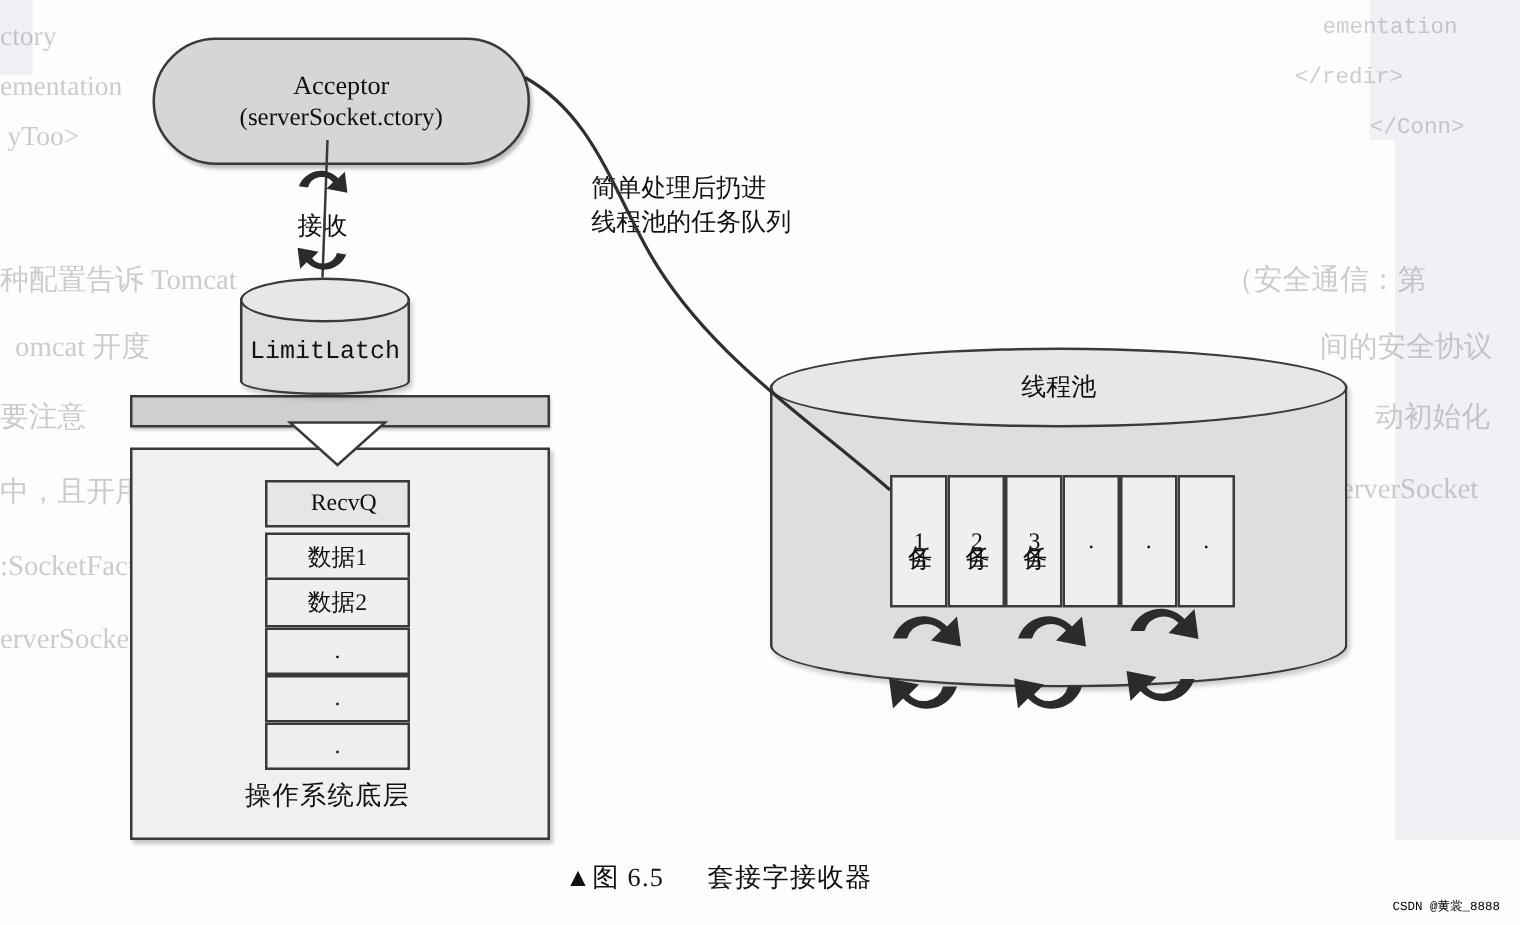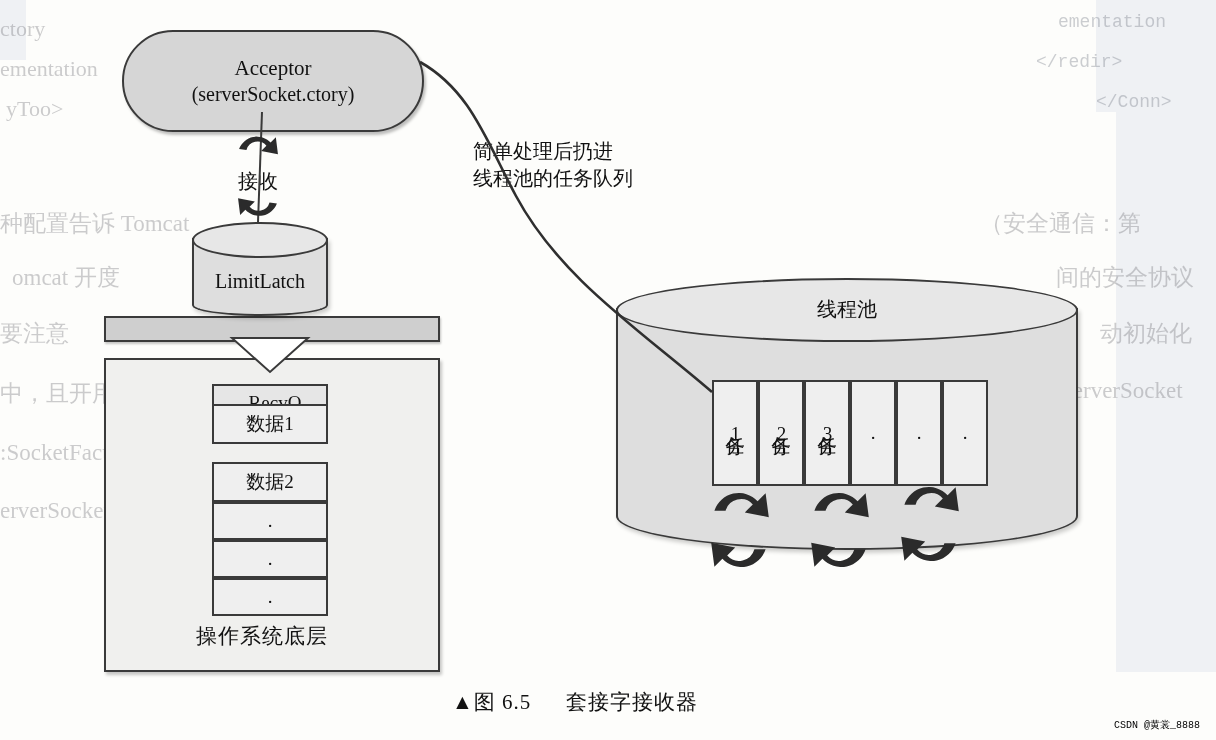--- a/index.html
+++ b/index.html
@@ -165,32 +165,32 @@
 
   <div class="stadium" style="left:122px; top:14px; width:298px; height:98px;margin-top:16px;">
     <div class="l1">Acceptor</div>
     <div class="l2">(serverSocket.ctory)</div>
   </div>
 
   <div class="rect-box" style="left:104px; top:358px; width:332px; height:310px; background:#f0f0ee;"></div>
   <div class="caption" style="left:196px; top:622px; font-size:21px;">操作系统底层</div>
 
   <div class="qcell" style="left:212px; top:384px; width:116px; height:38px; background:#e6e6e6;padding-left:10px;">RecvQ</div>
-  <div class="qcell" style="left:212px; top:404px; width:116px; height:40px;">数据1</div>
+  <div class="qcell" style="left:212px; top:426px; width:116px; height:40px;">数据1</div>
   <div class="qcell" style="left:212px; top:462px; width:116px; height:40px;">数据2</div>
   <div class="qcell" style="left:212px; top:502px; width:116px; height:38px;">.</div>
   <div class="qcell" style="left:212px; top:540px; width:116px; height:38px;">.</div>
   <div class="qcell" style="left:212px; top:578px; width:116px; height:38px;">.</div>
 
   <div class="bar" style="left:104px; top:316px; width:332px; height:22px;"></div>
 
   <div class="cyl" style="left:192px; top:222px; width:136px; height:100px;">
     <div class="body" style="top:16px; height:76px;"></div>
     <div class="top" style="top:0; height:32px;"></div>
-    <div class="label" style="top:48px;">LimitLatch</div>
+    <div class="label" style="top:48px;font-family:Liberation Mono, monospace;">LimitLatch</div>
   </div>
 
   <div class="cyl" style="left:616px; top:278px; width:462px; height:302px;">
     <div class="body" style="top:30px; height:240px;"></div>
     <div class="top" style="top:0; height:60px;"></div>
     <div class="label" style="top:18px;">线程池</div>
   </div>
 
   <div class="qcell vert" style="left:712px; top:380px; width:46px; height:106px;">任务1</div>
   <div class="qcell vert" style="left:758px; top:380px; width:46px; height:106px;">任务2</div>

